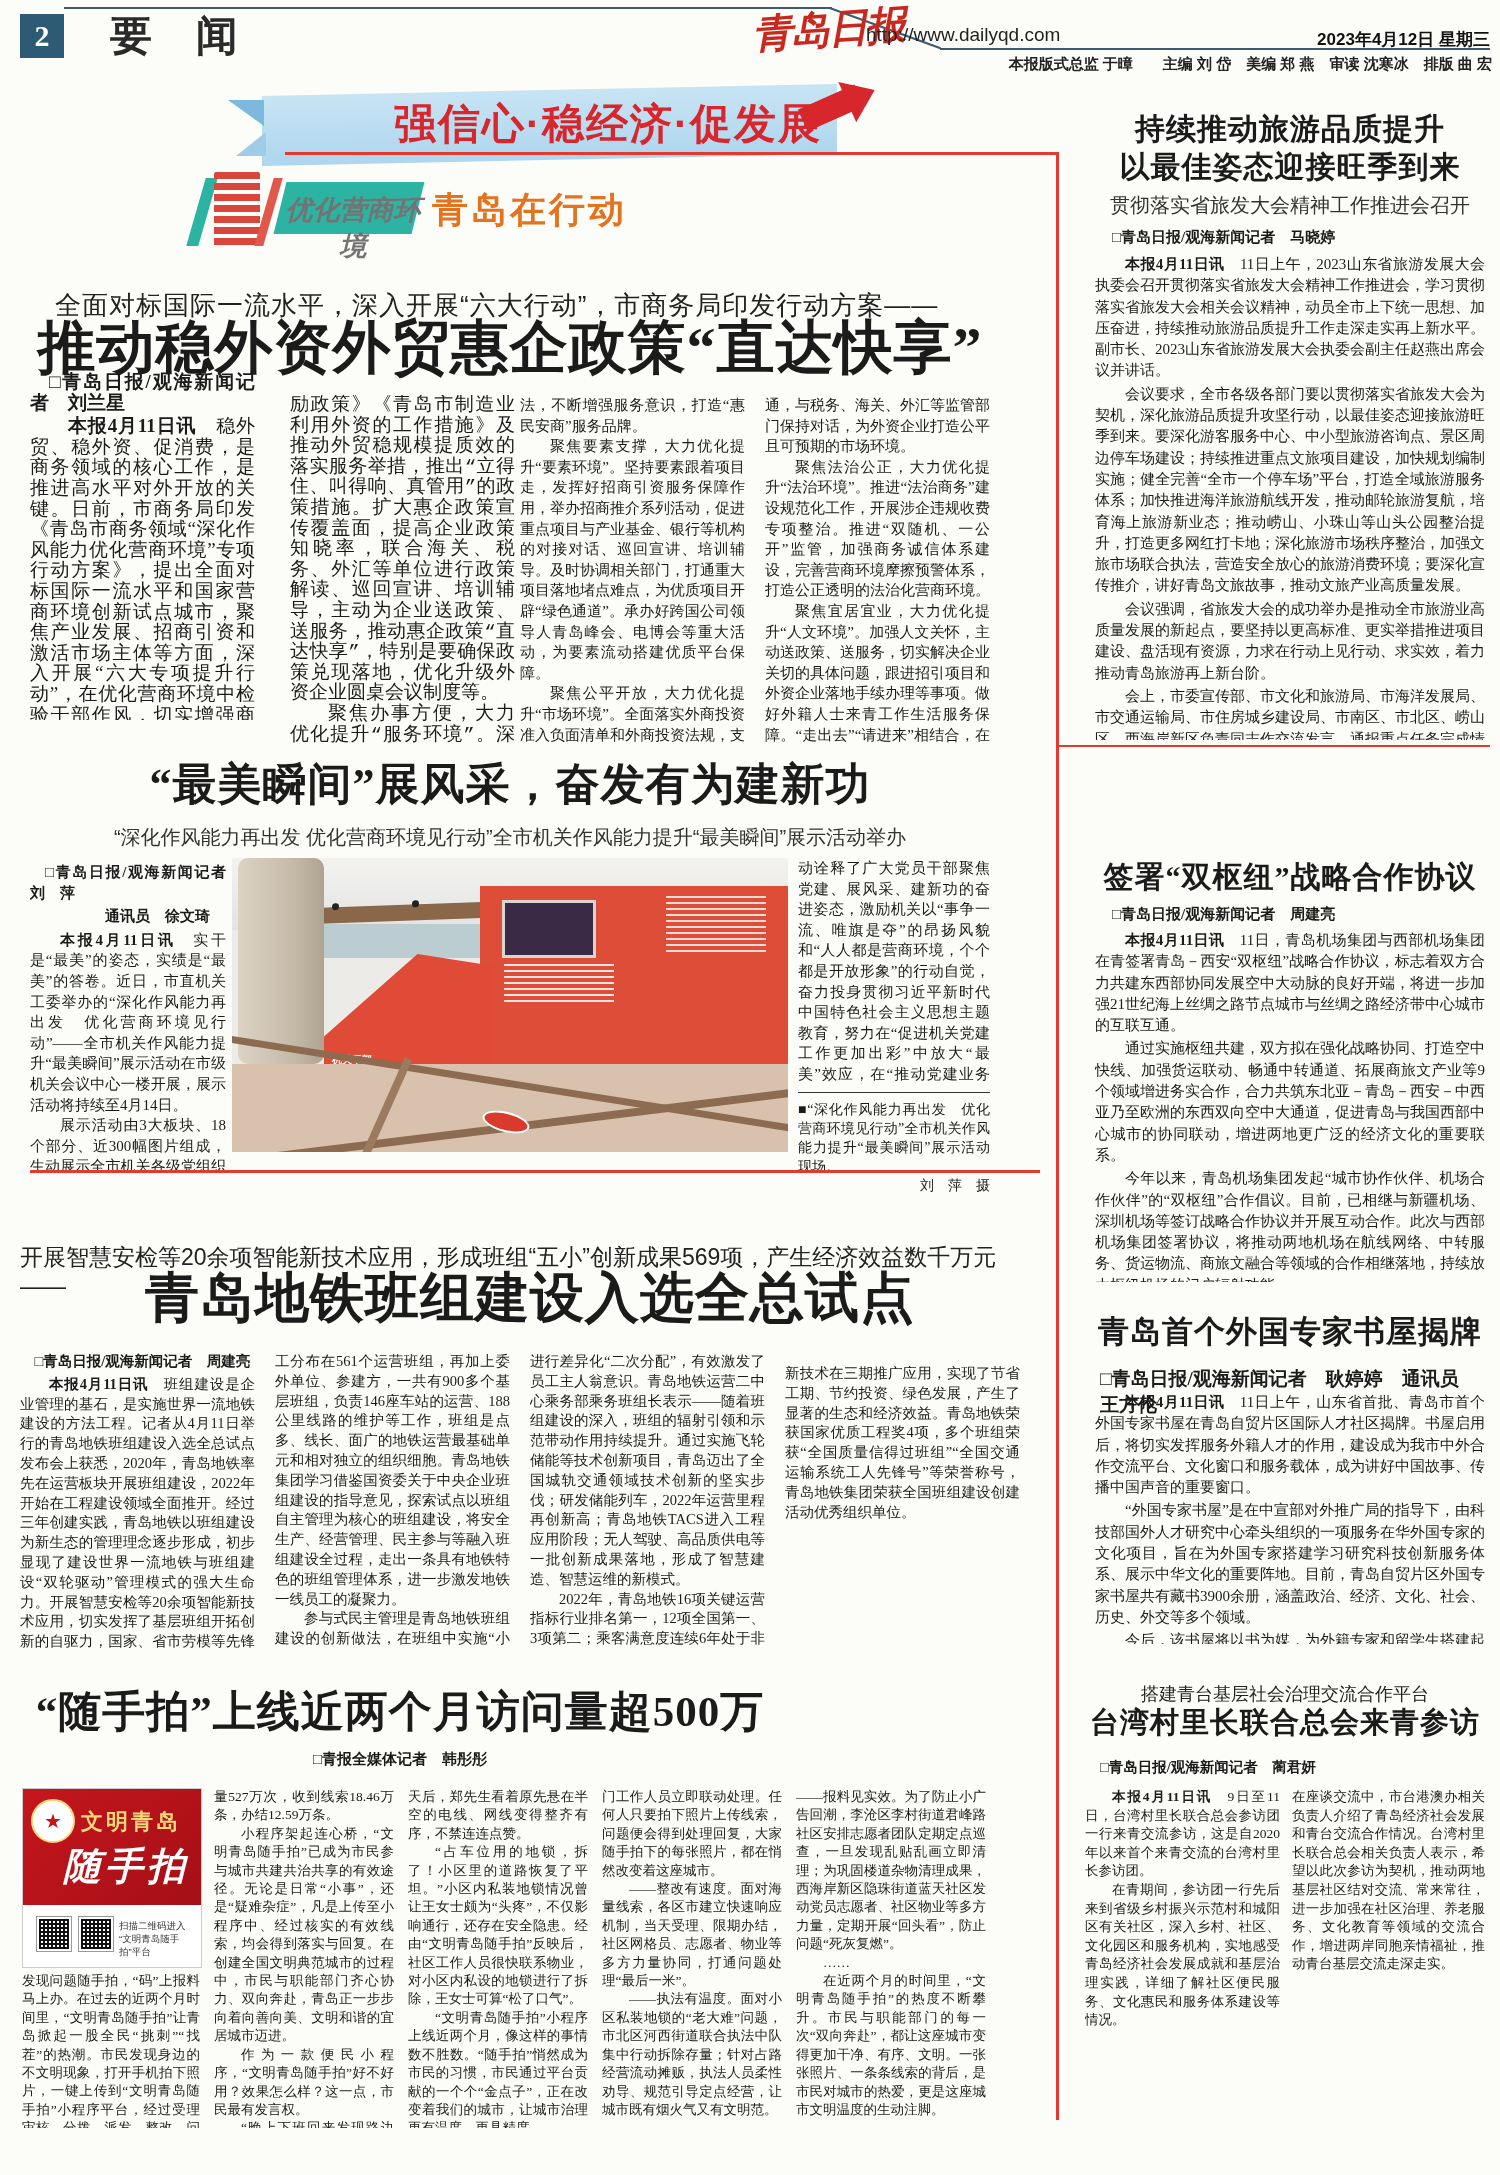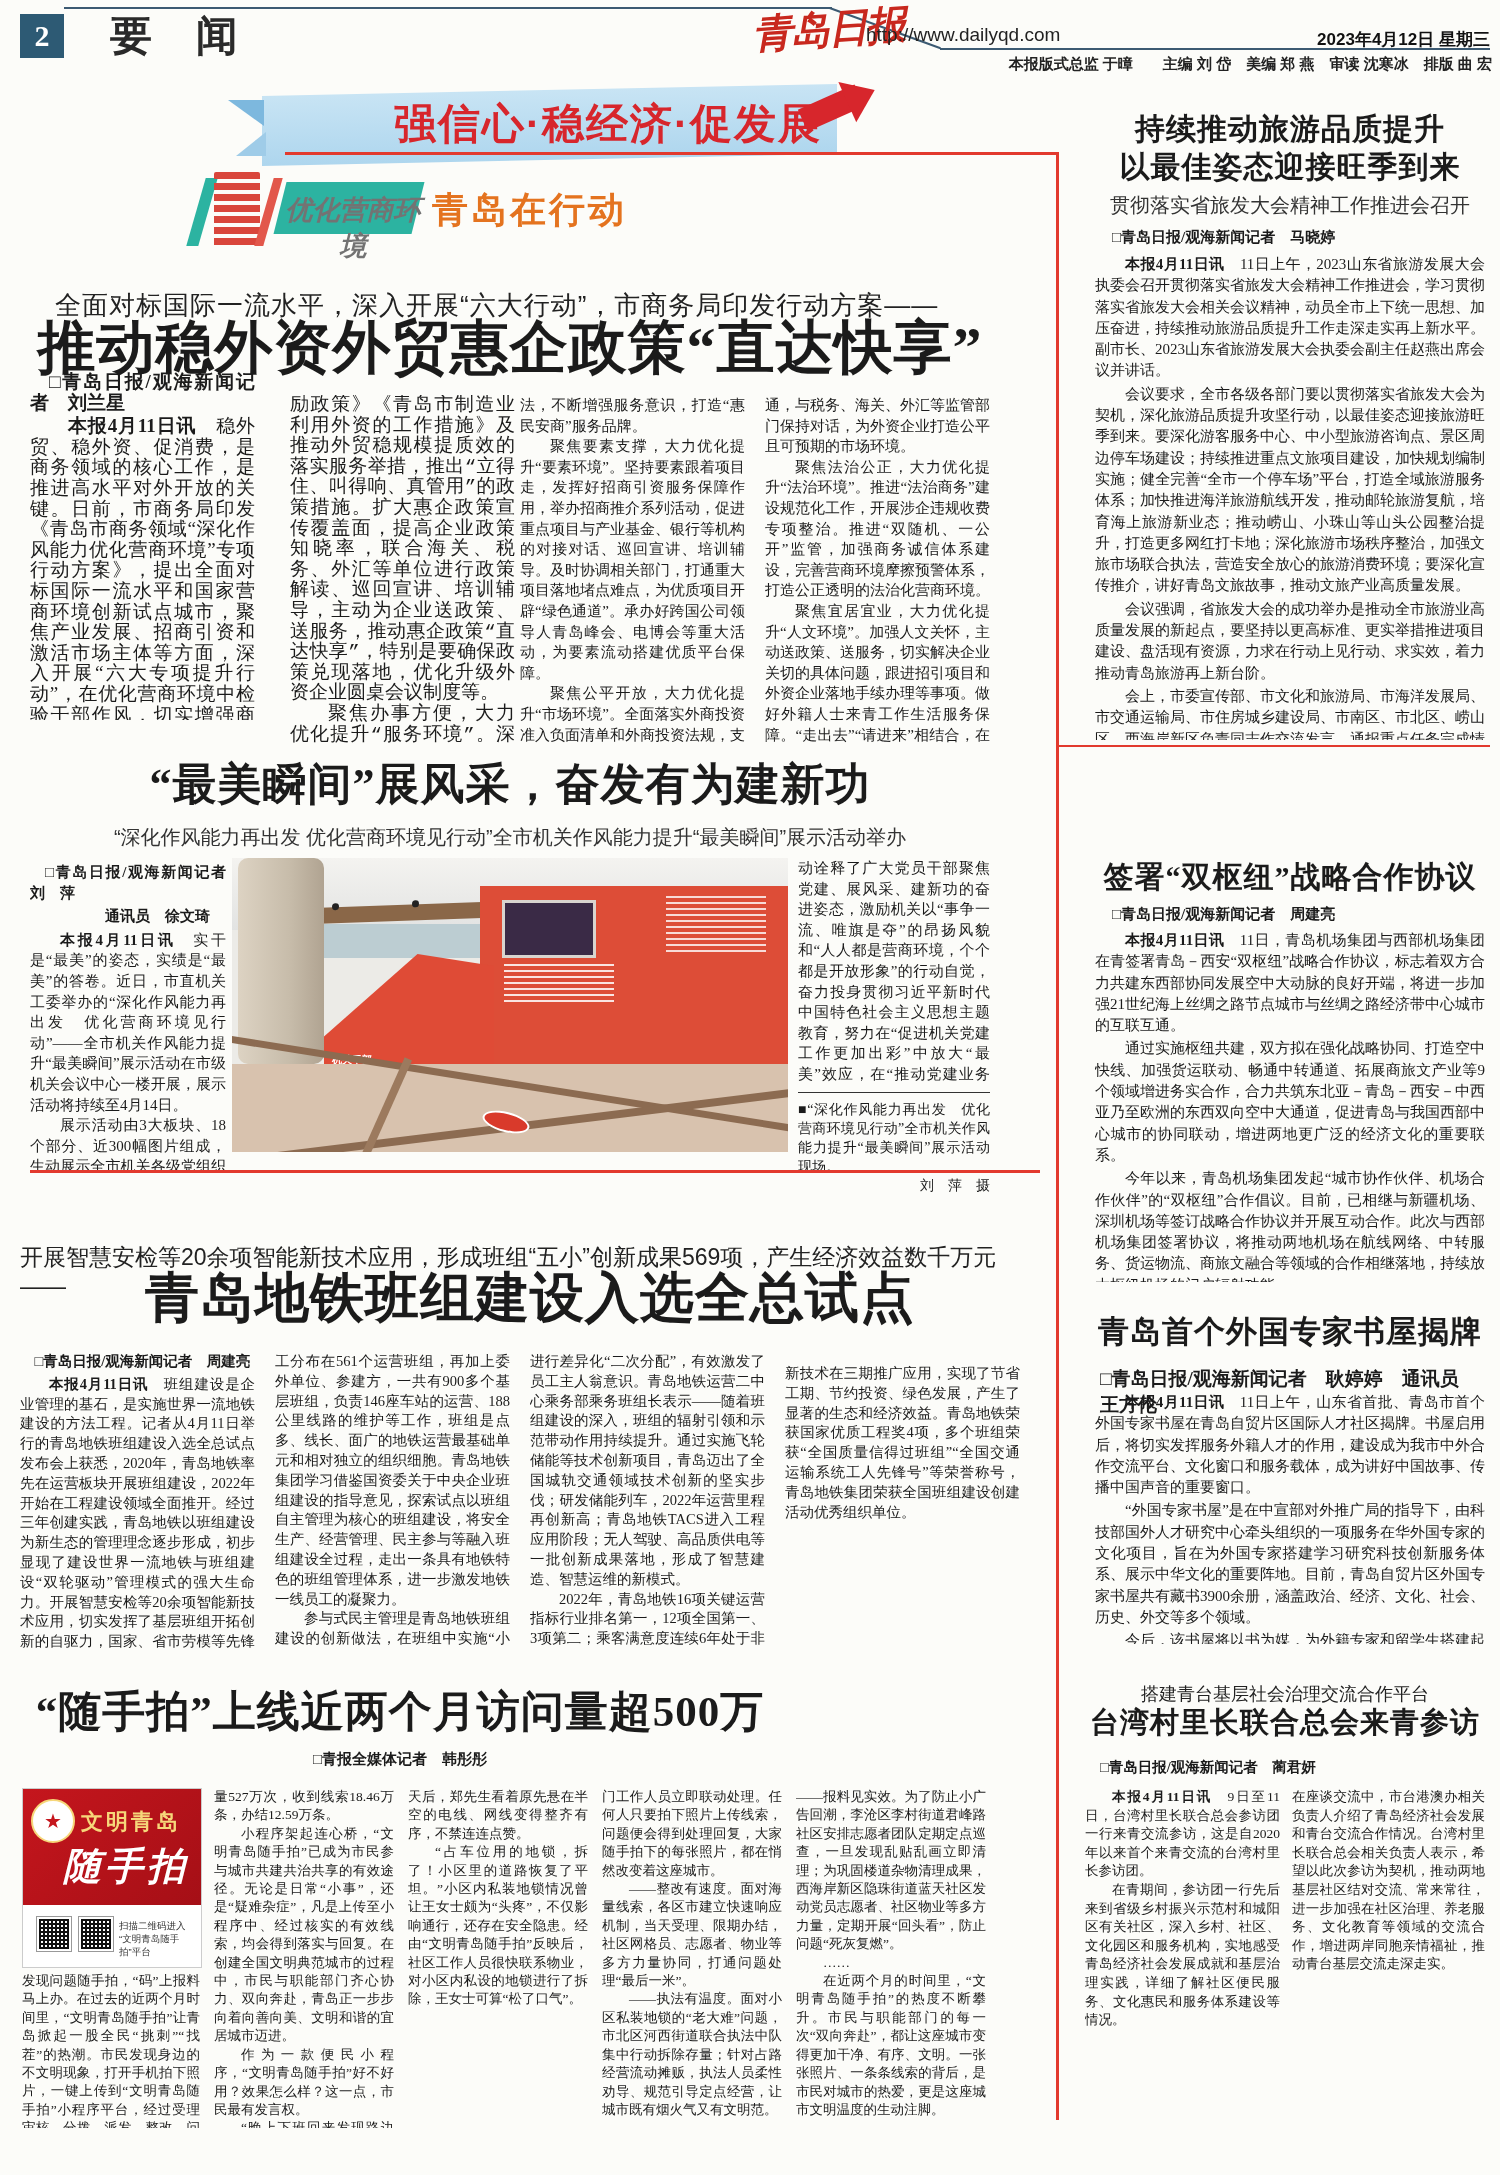--- a/index.html
+++ b/index.html
@@ -179,20 +179,21 @@
   </div>
   <div class="abs col" style="left:214px;top:1788px;width:180px;height:340px;font-size:13.5px;line-height:18.4px;">
     <p class="noind">量527万次，收到线索18.46万条，办结12.59万条。</p>
     <p>小程序架起连心桥，“文明青岛随手拍”已成为市民参与城市共建共治共享的有效途径。无论是日常“小事”，还是“疑难杂症”，凡是上传至小程序中、经过核实的有效线索，均会得到落实与回复。在创建全国文明典范城市的过程中，市民与职能部门齐心协力、双向奔赴，青岛正一步步向着向善向美、文明和谐的宜居城市迈进。</p>
     <p>作为一款便民小程序，“文明青岛随手拍”好不好用？效果怎么样？这一点，市民最有发言权。</p>
     <p>“晚上下班回来发现路边停了一辆“僵尸车”，拍照上传后很快就被拖离了。”家住市北区的张先生说。</p>
   </div>
   <div class="abs col" style="left:408px;top:1788px;width:180px;height:340px;font-size:13.5px;line-height:18.4px;">
     <p class="noind">天后，郑先生看着原先悬在半空的电线、网线变得整齐有序，不禁连连点赞。</p>
     <p>“占车位用的地锁，拆了！小区里的道路恢复了平坦。”小区内私装地锁情况曾让王女士颇为“头疼”，不仅影响通行，还存在安全隐患。经由“文明青岛随手拍”反映后，社区工作人员很快联系物业，对小区内私设的地锁进行了拆除，王女士可算“松了口气”。</p>
+    <p>“文明青岛随手拍”小程序上线近两个月，像这样的事情数不胜数。“随手拍”悄然成为市民的习惯，市民通过平台贡献的一个个“金点子”，正在改变着我们的城市，让城市治理更有温度、更具精度。</p>
 
   </div>
   <div class="abs col" style="left:602px;top:1788px;width:180px;height:340px;font-size:13.5px;line-height:18.4px;">
     <p class="noind">门工作人员立即联动处理。任何人只要拍下照片上传线索，问题便会得到处理回复，大家随手拍下的每张照片，都在悄然改变着这座城市。</p>
     <p>——整改有速度。面对海量线索，各区市建立快速响应机制，当天受理、限期办结，社区网格员、志愿者、物业等多方力量协同，打通问题处理“最后一米”。</p>
     <p>——执法有温度。面对小区私装地锁的“老大难”问题，市北区河西街道联合执法中队集中行动拆除存量；针对占路经营流动摊贩，执法人员柔性劝导、规范引导定点经营，让城市既有烟火气又有文明范。</p>
   </div>
   <div class="abs col" style="left:796px;top:1788px;width:190px;height:340px;font-size:13.5px;line-height:18.4px;">
     <p class="noind">——报料见实效。为了防止小广告回潮，李沧区李村街道君峰路社区安排志愿者团队定期定点巡查，一旦发现乱贴乱画立即清理；为巩固楼道杂物清理成果，西海岸新区隐珠街道蓝天社区发动党员志愿者、社区物业等多方力量，定期开展“回头看”，防止问题“死灰复燃”。</p>
     <p>……</p>

